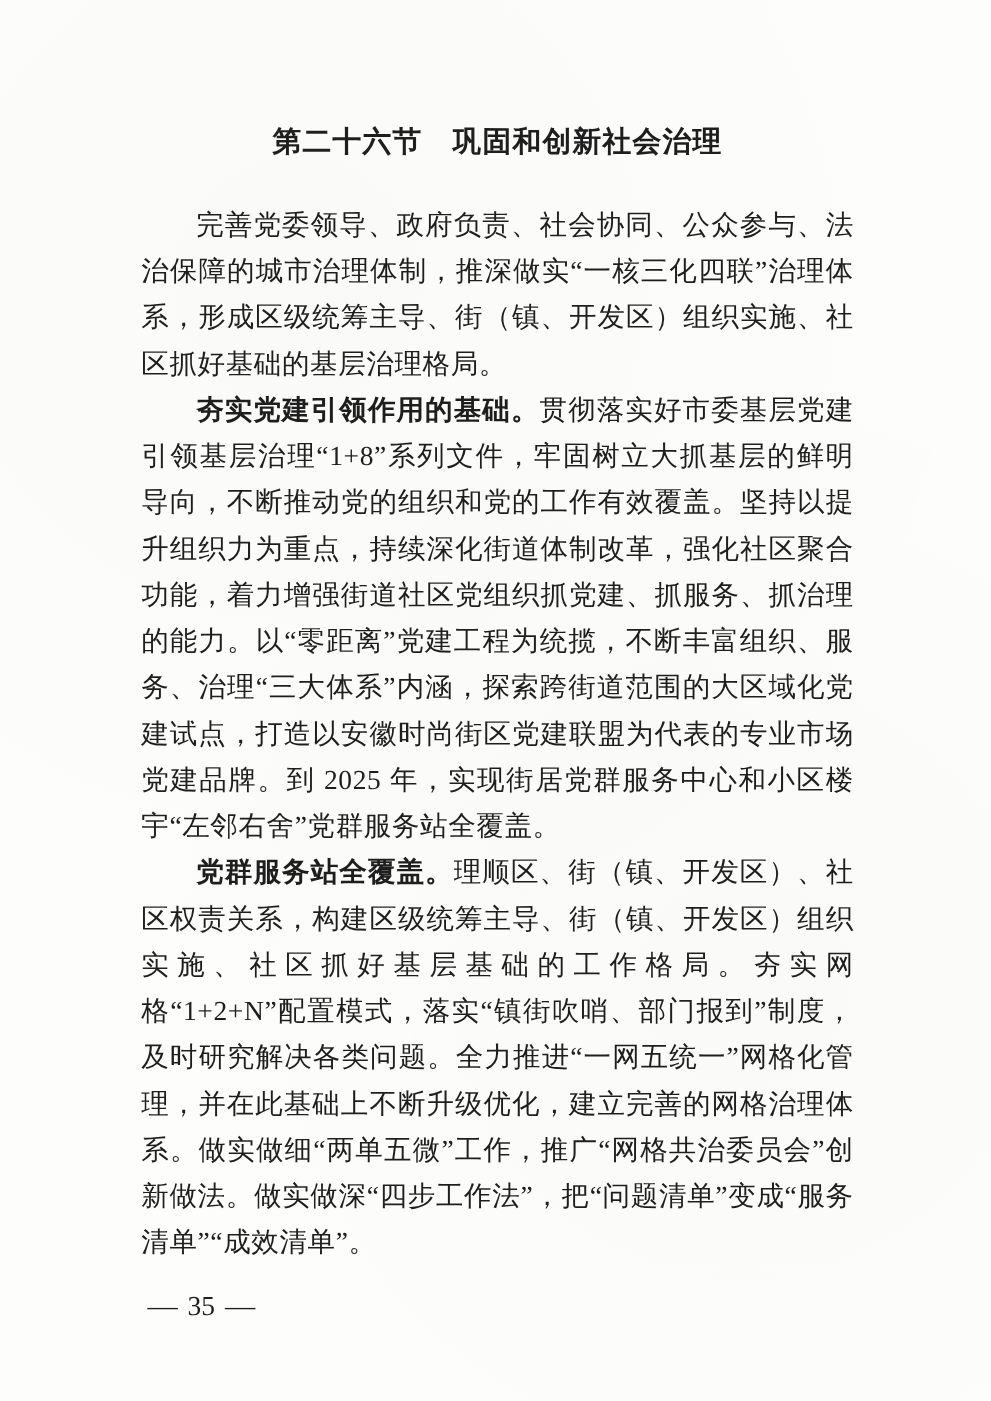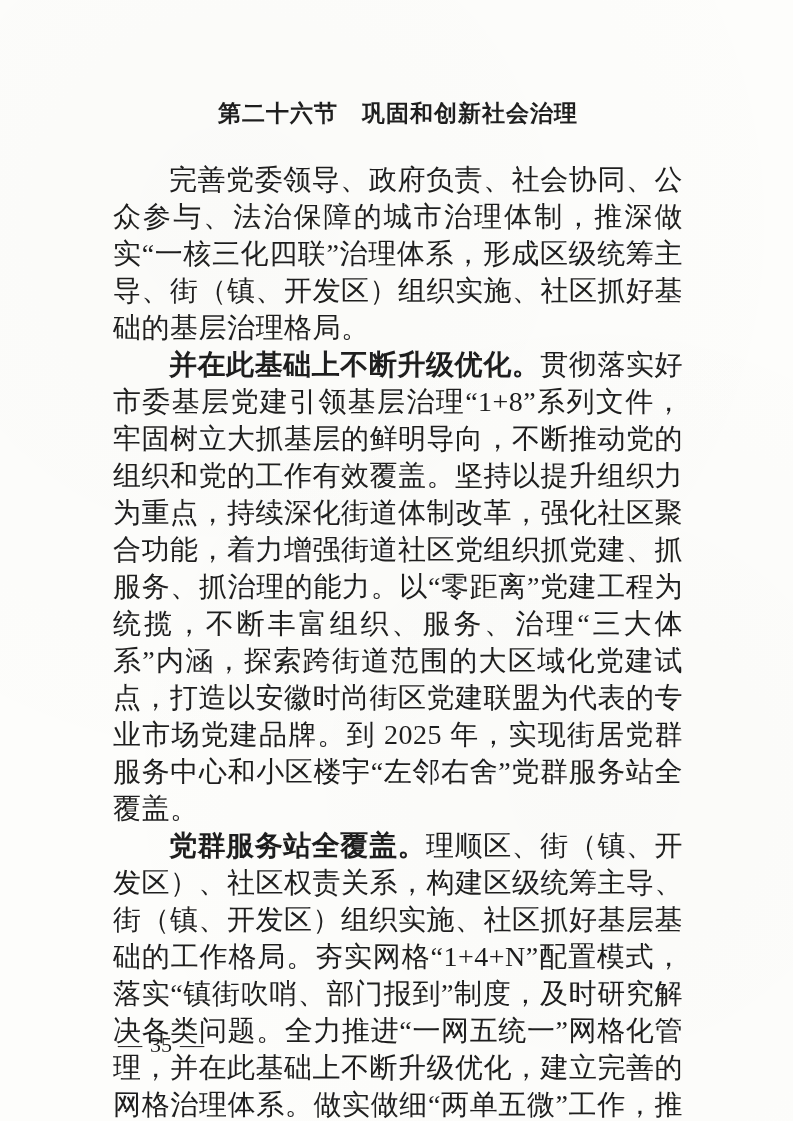--- a/index.html
+++ b/index.html
@@ -31,21 +31,21 @@
     font-weight: 700;
     font-size: 23px;
     line-height: 34px;
     text-align: center;
     letter-spacing: 1px;
     white-space: nowrap;
   }
   .doc-body p {
     margin: 0;
     font-family: "Liberation Serif", "DejaVu Serif", serif;
-    font-size: 28px;
+    font-size: 22px;
     line-height: 37px;
     text-align: justify;
     text-justify: inter-ideograph;
     text-indent: 2em;
     letter-spacing: 0.5px;
   }
   .doc-body .lead {
     font-family: "Liberation Sans", "DejaVu Sans", sans-serif;
     font-weight: 700;
   }
@@ -70,23 +70,23 @@
 <body>
 
 <div class="page">
 
   <h1 class="doc-title">第二十六节　巩固和创新社会治理</h1>
 
   <div class="doc-body">
 
     <p><span class="lead"></span><span>完善党委领导、政府负责、社会协同、公众参与、法治保障的城市治理体制，推深做实“一核三化四联”治理体系，形成区级统筹主导、街（镇、开发区）组织实施、社区抓好基础的基层治理格局。</span></p>
 
-    <p><span class="lead">并在此基础上不断升级优化。</span><span>贯彻落实好市委基层党建引领基层治理“1+8”系列文件，牢固树立大抓基层的鲜明导向，不断推动党的组织和党的工作有效覆盖。坚持以提升组织力为重点，持续深化街道体制改革，强化社区聚合功能，着力增强街道社区党组织抓党建、抓服务、抓治理的能力。以“零距离”党建工程为统揽，不断丰富组织、服务、治理“三大体系”内涵，探索跨街道范围的大区域化党建试点，打造以安徽时尚街区党建联盟为代表的专业市场党建品牌。到 2025 年，实现街居党群服务中心和小区楼宇“左邻右舍”党群服务站全覆盖。</span></p>
+    <p><span class="lead">夯实党建引领作用的基础。</span><span>贯彻落实好市委基层党建引领基层治理“1+8”系列文件，牢固树立大抓基层的鲜明导向，不断推动党的组织和党的工作有效覆盖。坚持以提升组织力为重点，持续深化街道体制改革，强化社区聚合功能，着力增强街道社区党组织抓党建、抓服务、抓治理的能力。以“零距离”党建工程为统揽，不断丰富组织、服务、治理“三大体系”内涵，探索跨街道范围的大区域化党建试点，打造以安徽时尚街区党建联盟为代表的专业市场党建品牌。到 2025 年，实现街居党群服务中心和小区楼宇“左邻右舍”党群服务站全覆盖。</span></p>
 
-    <p><span class="lead">党群服务站全覆盖。</span><span>理顺区、街（镇、开发区）、社区权责关系，构建区级统筹主导、街（镇、开发区）组织实施、社区抓好基层基础的工作格局。夯实网格“1+4+N”配置模式，落实“镇街吹哨、部门报到”制度，及时研究解决各类问题。全力推进“一网五统一”网格化管理，并在此基础上不断升级优化，建立完善的网格治理体系。做实做细“两单五微”工作，推广“网格共治委员会”创新做法。做实做深“四步工作法”，把“问题清单”变成“服务清单”“成效清单”。</span></p>
+    <p><span class="lead">党群服务站全覆盖。</span><span>理顺区、街（镇、开发区）、社区权责关系，构建区级统筹主导、街（镇、开发区）组织实施、社区抓好基层基础的工作格局。夯实网格“1+2+N”配置模式，落实“镇街吹哨、部门报到”制度，及时研究解决各类问题。全力推进“一网五统一”网格化管理，并在此基础上不断升级优化，建立完善的网格治理体系。做实做细“两单五微”工作，推广“网格共治委员会”创新做法。做实做深“四步工作法”，把“问题清单”变成“服务清单”“成效清单”。</span></p>
 
 
   </div>
 
   <div class="page-footer">
     <span class="dash">—</span>
     <span class="num">35</span>
     <span class="dash">—</span>
   </div>
 

